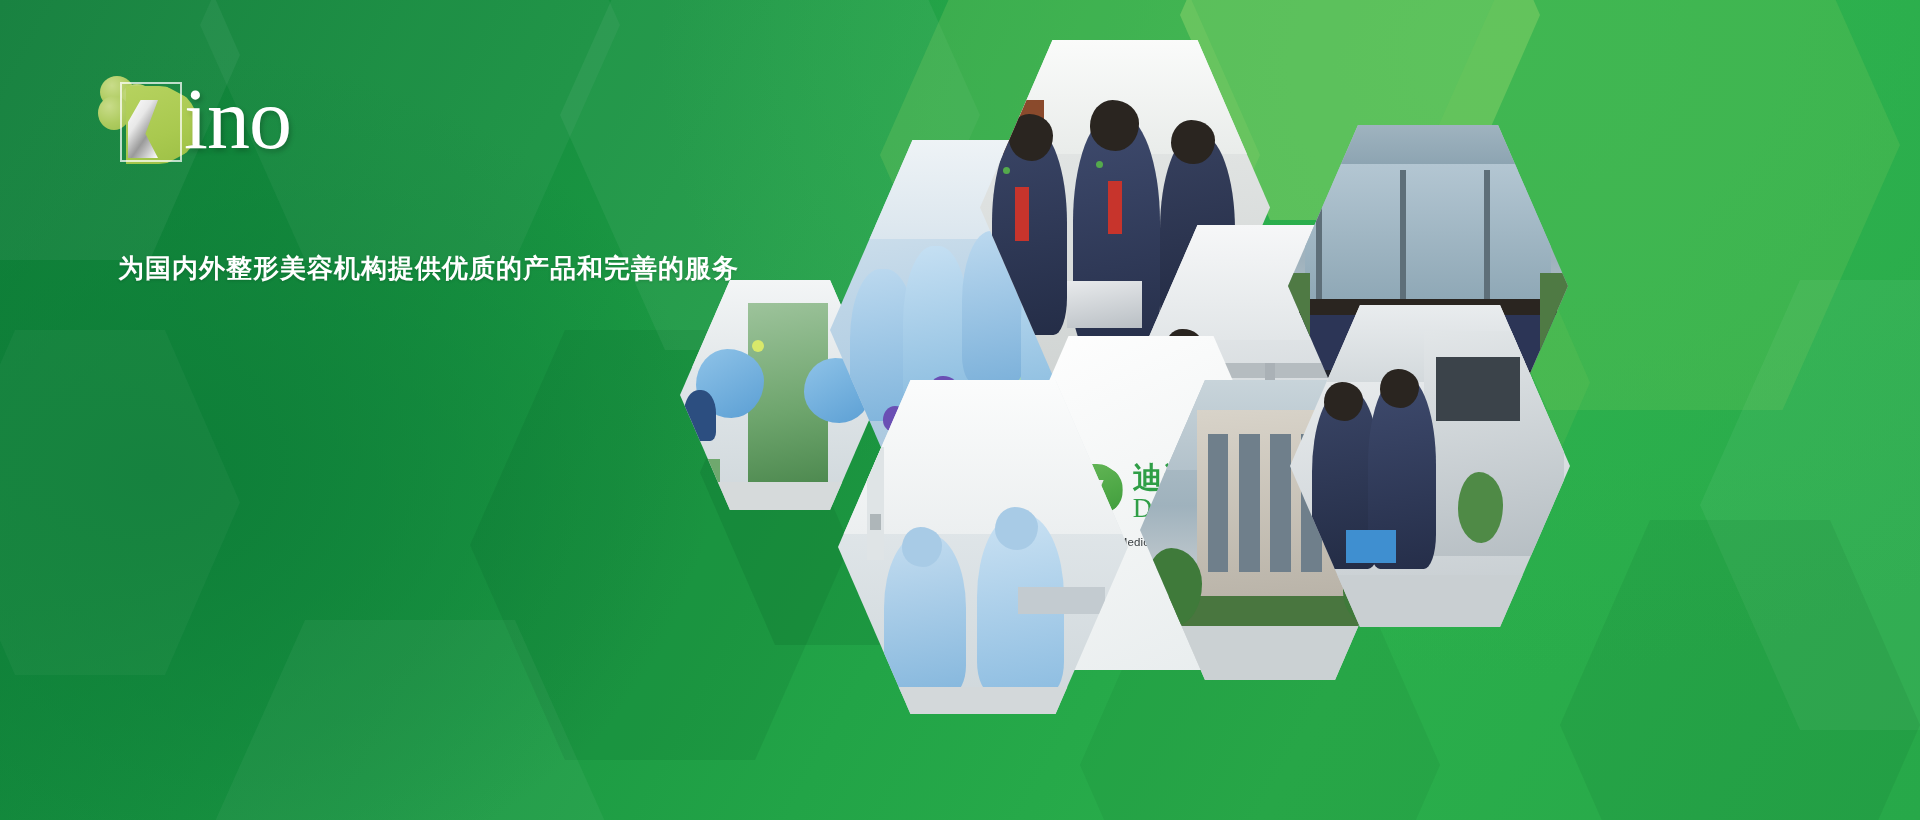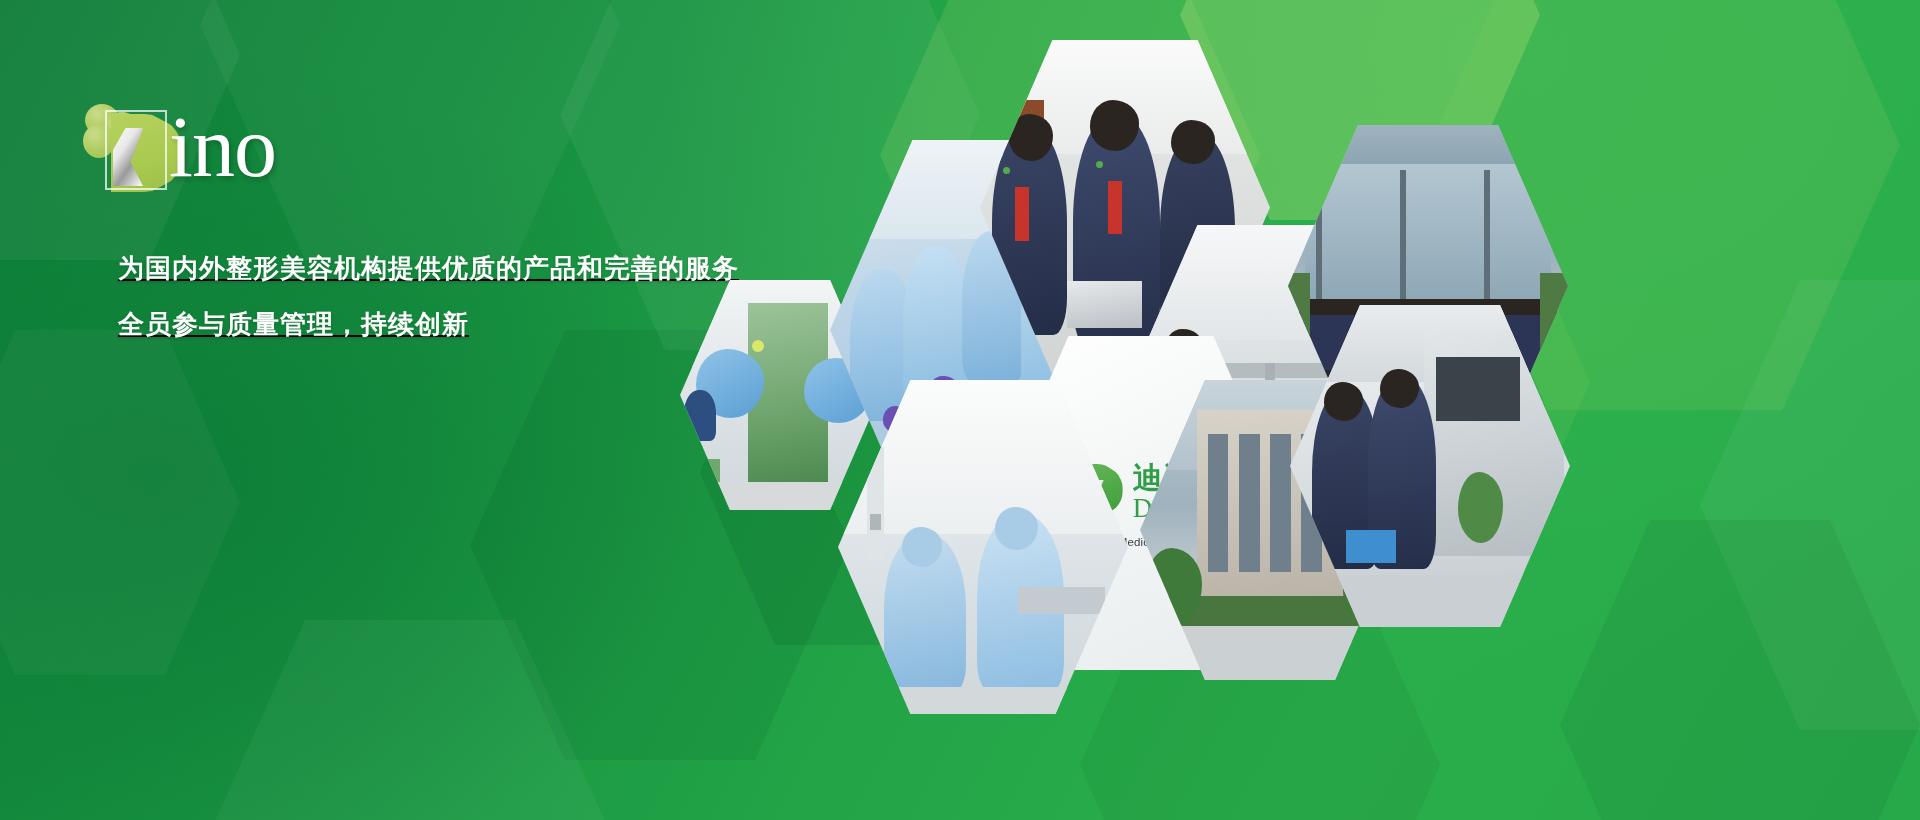--- a/index.html
+++ b/index.html
@@ -20,21 +20,21 @@
   }
   .hexes{position:absolute;inset:0;}
   .hx{
     position:absolute;
     clip-path:polygon(25% 0%,75% 0%,100% 50%,75% 100%,25% 100%,0% 50%);
   }
 
   
   .copy{position:absolute;left:0;top:0;width:860px;height:820px;}
 
-  .logo{position:absolute;left:81px;top:70px;width:260px;height:100px;margin-top:28px;}
+  .logo{position:absolute;left:96px;top:70px;width:260px;height:100px;}
   .leaf-cluster{position:absolute;left:0;top:0;width:60px;height:62px;}
   .leaf{
     position:absolute;border-radius:50% 50% 50% 50%;
     background:radial-gradient(circle at 35% 30%,#c9dc8a 0%,#aecb5f 55%,#9dbf4e 100%);
   }
   .leaf.a{left:4px;top:6px;width:34px;height:32px;}
   .leaf.b{left:24px;top:14px;width:34px;height:32px;}
   .leaf.c{left:2px;top:26px;width:32px;height:34px;}
   .mark-d{
     position:absolute;left:30px;top:16px;width:72px;height:78px;
@@ -51,21 +51,21 @@
     position:absolute;left:24px;top:12px;width:62px;height:80px;
     border:2px solid rgba(255,255,255,.72);box-sizing:border-box;
   }
   .wordmark{
     position:absolute;left:88px;top:6px;
     font-family:"Liberation Serif","DejaVu Serif",serif;
     font-size:86px;line-height:86px;color:#ffffff;letter-spacing:-1px;
     text-shadow:2px 3px 5px rgba(0,0,0,.22);
   }
 
-  .lines{position:absolute;left:118px;top:255px;text-decoration:underline;}
+  .lines{position:absolute;left:118px;top:255px;}
   .line{
     color:#ffffff;
     font-size:26px;
     line-height:26px;
     margin-bottom:30px;
     letter-spacing:1px;
     font-weight:600;
     text-shadow:0 1px 3px rgba(0,0,0,.16);
     white-space:nowrap;
   }
@@ -155,21 +155,20 @@
         <span class="leaf c"></span>
       </div>
       <div class="mark-d"></div>
       <div class="mark-curl"></div>
       <div class="mark-box"></div>
       <div class="wordmark">ino</div>
     </div>
 
     <div class="lines">
       <div class="line">为国内外整形美容机构提供优质的产品和完善的服务</div>
-      <div class="line">全员参与质量管理，持续创新</div>
     </div>
   </div>
 
   <div class="cluster">
 
     <div class="cell" style="left:40px;top:190px;width:200px;height:230px;">
       <div class="inner sc room-light">
         <div class="bar" style="left:0;top:0;width:100%;height:38%;background:linear-gradient(180deg,#f3f5f6,#e3e8ea);"></div>
         <div class="bar" style="left:34%;top:10%;width:40%;height:78%;background:linear-gradient(170deg,#9dc39b,#6ea56d 60%,#4e8a50);"></div>
         <div class="bar" style="left:36%;top:26%;width:12px;height:12px;border-radius:50%;background:#d8e86a;"></div>

